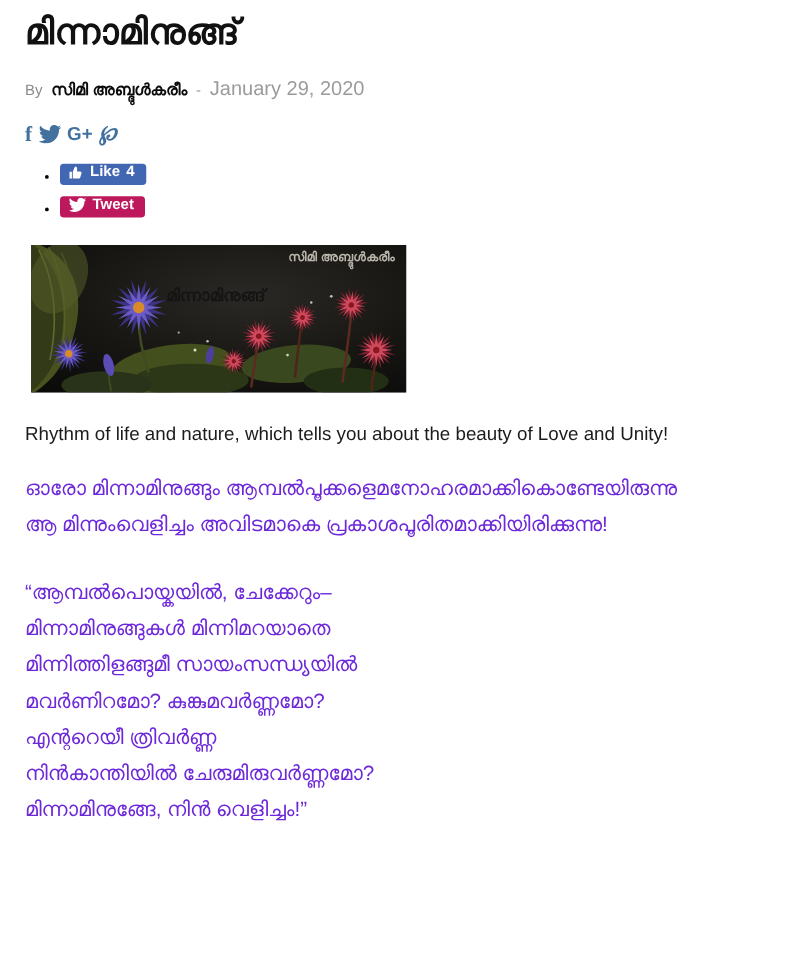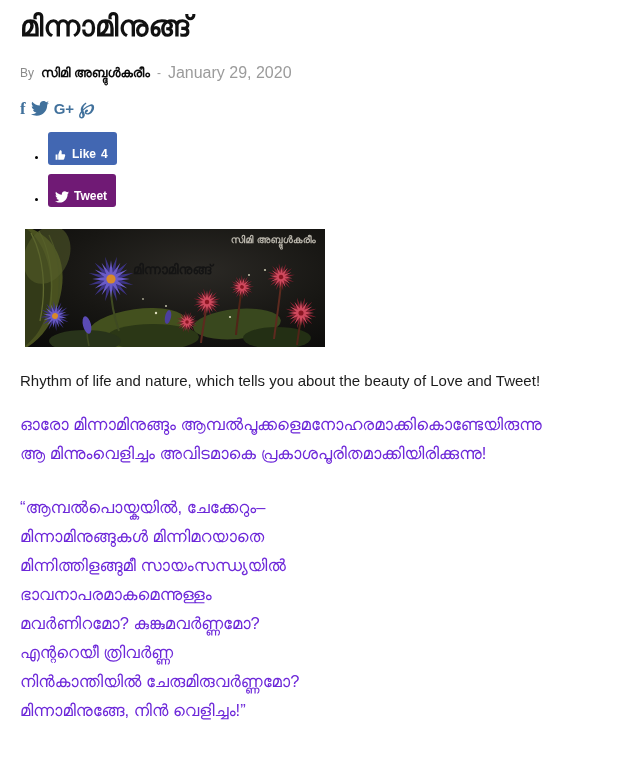--- a/index.html
+++ b/index.html
@@ -68,26 +68,26 @@
   .btn {
     display: inline-flex;
     align-items: center;
     gap: 5px;
     border: none;
     border-radius: 3px;
     color: #ffffff;
     font-family: "Liberation Sans", sans-serif;
     font-size: 12px;
     font-weight: 700;
-    padding: 16px 9px 4px 7px;
+    padding: 0 9px 4px 7px;
     cursor: pointer;
     line-height: 1.1;
   }
   .btn-like { background: #4267b2; }
-  .btn-tweet { background: #701a75; }
+  .btn-tweet { background: #be185d; }
   .btn svg { display: block; }
   .like-count { font-weight: 700; }
 
   .featured-image {
     margin: 22px 0 0 5px;
     width: 300px;
     height: 118px;
     position: relative;
     overflow: hidden;
     background: #0d0c0a;
@@ -227,31 +227,30 @@
       <circle cx="141" cy="77" r="1" fill="#efeccf" opacity="0.8"></circle>
       <circle cx="205" cy="88" r="1.1" fill="#efeccf" opacity="0.85"></circle>
       <circle cx="224" cy="46" r="1" fill="#efeccf" opacity="0.8"></circle>
       <circle cx="240" cy="41" r="1.1" fill="#efeccf" opacity="0.8"></circle>
       <circle cx="118" cy="70" r="0.9" fill="#efeccf" opacity="0.7"></circle>
     </svg>
     <div class="img-credit">സിമി അബ്ദുൾകരീം</div>
     <div class="img-title">മിന്നാമിനുങ്ങ്</div>
   </div>
 
-  <p class="intro">Rhythm of life and nature, which tells you about the beauty of Love and Tweet!</p>
+  <p class="intro">Rhythm of life and nature, which tells you about the beauty of Love and Unity!</p>
 
   <p class="para">
     <span class="tl">ഓരോ മിന്നാമിനുങ്ങും ആമ്പൽപൂക്കളെമനോഹരമാക്കികൊണ്ടേയിരുന്നു</span>
     <span class="tl">ആ മിന്നുംവെളിച്ചം അവിടമാകെ പ്രകാശപൂരിതമാക്കിയിരിക്കുന്നു!</span>
   </p>
 
   <p class="poem">
     <span class="tl">“ആമ്പൽപൊയ്കയിൽ, ചേക്കേറും–</span>
     <span class="tl">മിന്നാമിനുങ്ങുകൾ മിന്നിമറയാതെ</span>
     <span class="tl">മിന്നിത്തിളങ്ങുമീ സായംസന്ധ്യയിൽ</span>
-    <span class="tl">ഭാവനാപരമാകമെന്നുള്ളം</span>
     <span class="tl">മവർണിറമോ? കുങ്കുമവർണ്ണമോ?</span>
     <span class="tl">എന്ററെയീ ത്രിവർണ്ണ</span>
     <span class="tl">നിൻകാന്തിയിൽ ചേരുമിരുവർണ്ണമോ?</span>
     <span class="tl">മിന്നാമിനുങ്ങേ, നിൻ വെളിച്ചം!”</span>
   </p>
 
 </div>
 
 </body></html>

